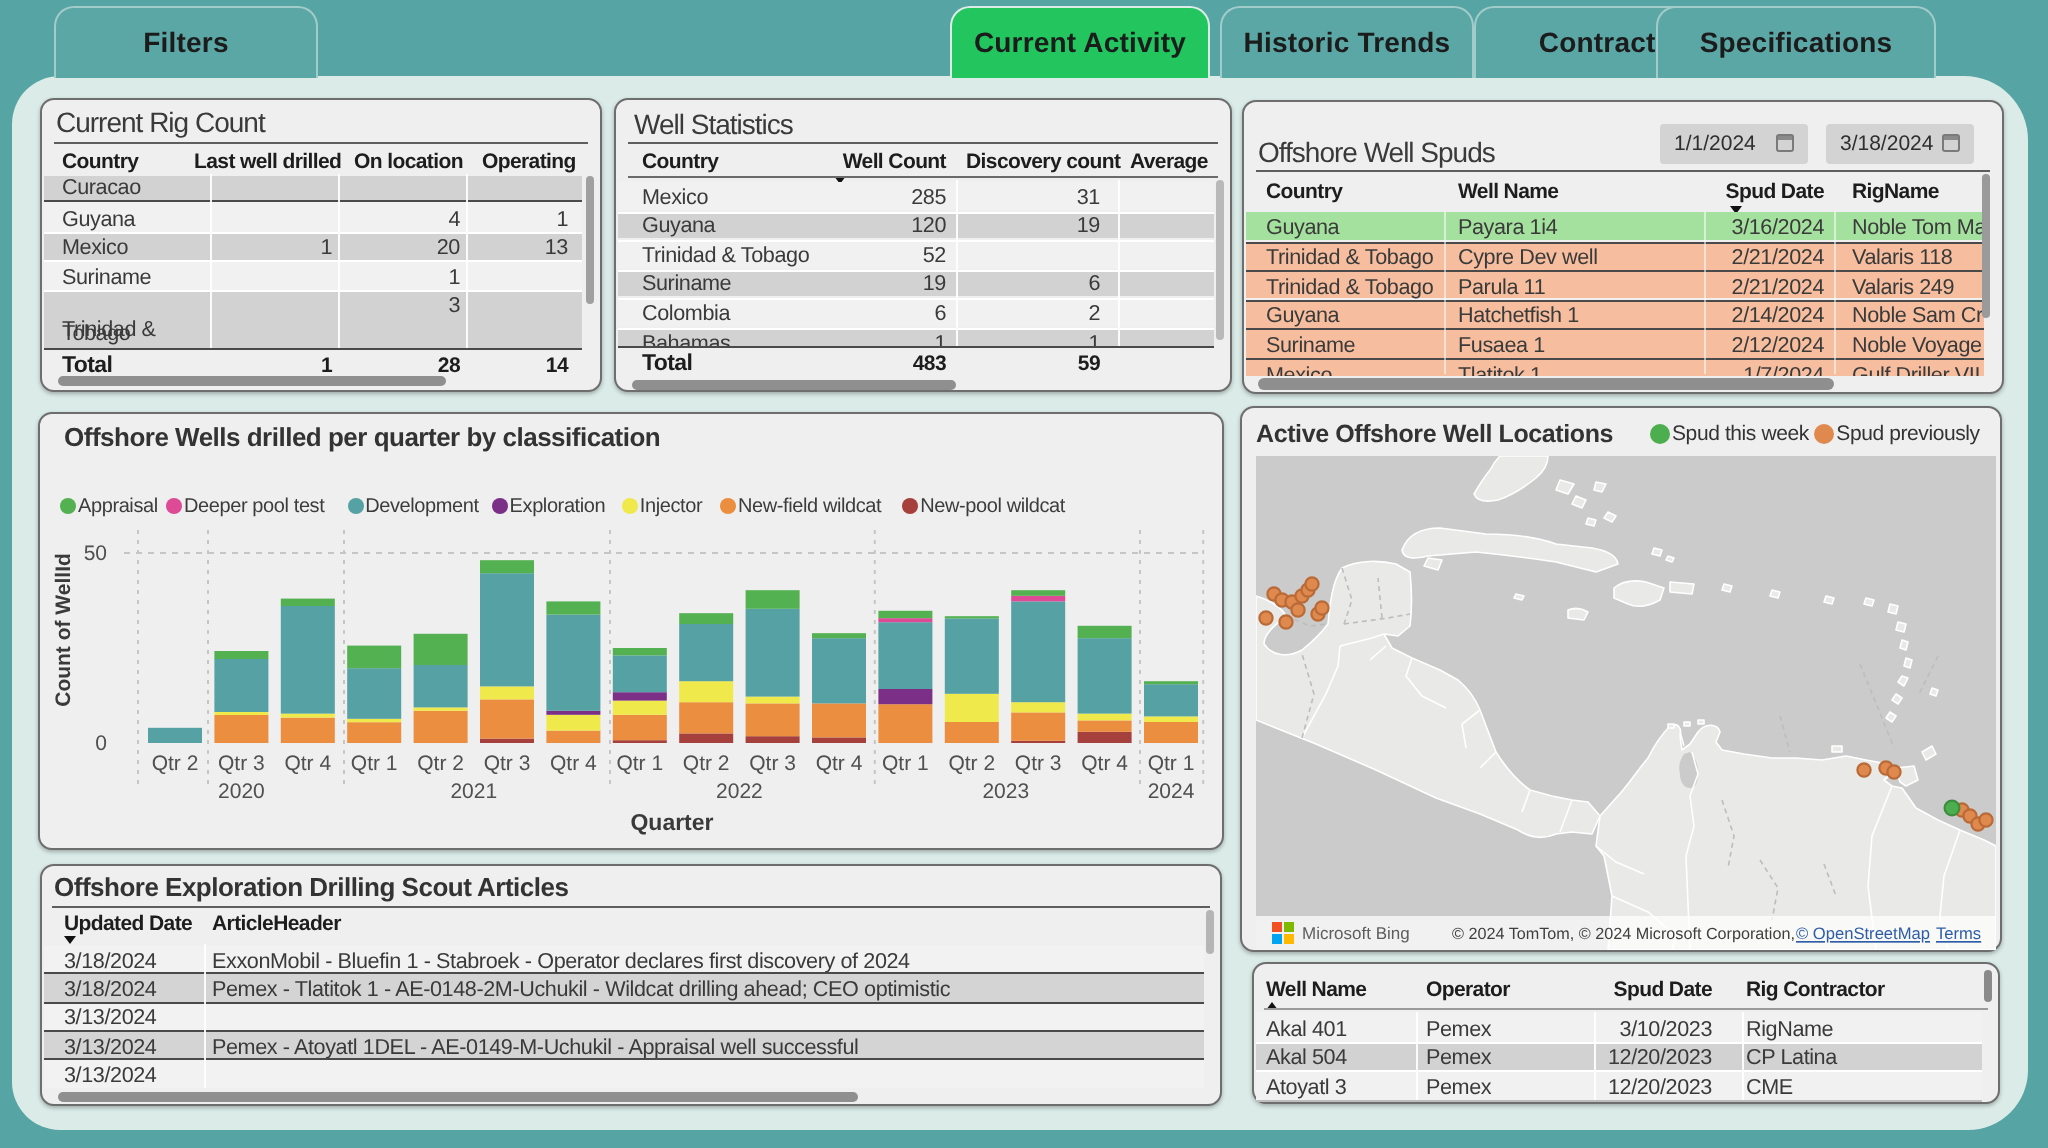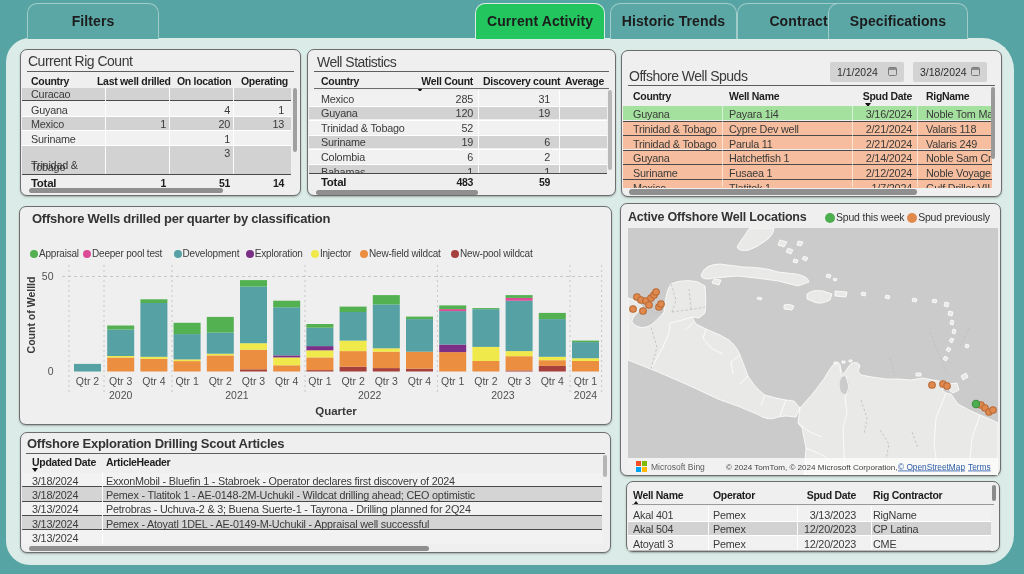--- a/index.html
+++ b/index.html
@@ -56,21 +56,21 @@
  <div class="band" style="left:1px; right:9px; top:80px; height:14.5px; background:#F1F1F1; border-top:1px solid #FFF;"></div>
  <div class="cell" style="left:10px; top:82.5px;">Suriname</div>
  <div class="cell num" style="right:70px; top:82.5px;">1</div>
  <div class="band" style="left:1px; right:9px; top:94.5px; height:29px; background:#D2D2D2; border-top:1px solid #FFF;"></div>
  <div class="cell" style="left:10px; top:96.5px;margin-top:12px;">Trinidad &amp;</div>
  <div class="cell" style="left:10px; top:111px;">Tobago</div>
  <div class="cell num" style="right:70px; top:96.5px;">3</div>
  <div class="sep" style="left:1px; right:9px; top:123.5px;"></div>
  <div class="hdr" style="left:10px; top:126.5px; font-size:11.5px;">Total</div>
  <div class="hdr num" style="right:134px; top:126.5px;">1</div>
- <div class="hdr num" style="right:70px; top:126.5px;">51</div>
+ <div class="hdr num" style="right:70px; top:126.5px;">28</div>
  <div class="hdr num" style="right:16px; top:126.5px;">14</div>
  <div class="vsep" style="left:83.5px; top:37px; height:87px;"></div>
     <div class="vsep" style="left:147.5px; top:37px; height:87px;"></div>
     <div class="vsep" style="left:211.5px; top:37px; height:87px;"></div>
     <div class="vthumb" style="right:3px; top:38px; height:64px;"></div>
  <div class="hthumb" style="left:8px; top:138px; width:194px;"></div>
 </div>
 
 <div class="panel" id="pB" style="left:307px; top:49px; width:309px; height:147px;">
  <div class="ptitle" style="left:9px; top:4px;">Well Statistics</div>
@@ -374,42 +374,41 @@
  <div class="sort down" style="left:11px; top:35px;"></div>
  <div class="hdr" style="left:85px; top:23px;">ArticleHeader</div>
  <div class="band" style="left:1px; right:8px; top:39.8px; height:13.5px; background:#F2F2F2;"></div>
  <div class="cell" style="left:11px; top:41.5px;">3/18/2024</div>
  <div class="cell" style="left:85px; top:41.5px;">ExxonMobil - Bluefin 1 - Stabroek - Operator declares first discovery of 2024</div>
  <div class="band" style="left:1px; right:8px; top:53.3px; height:14.3px; background:#D4D4D4; border-top:1px solid #4A4A4A;"></div>
  <div class="cell" style="left:11px; top:55.5px;">3/18/2024</div>
  <div class="cell" style="left:85px; top:55.5px;">Pemex - Tlatitok 1 - AE-0148-2M-Uchukil - Wildcat drilling ahead; CEO optimistic</div>
  <div class="band" style="left:1px; right:8px; top:67.6px; height:14.4px; background:#F2F2F2; border-top:1px solid #4A4A4A;"></div>
  <div class="cell" style="left:11px; top:70px;">3/13/2024</div>
- <div class="cell" style="left:85px; top:70px;">Petrobras - Uchuva-2 &amp; 3; Buena Suerte-1 - Tayrona - Drilling planned for 2Q24</div>
  <div class="band" style="left:1px; right:8px; top:82px; height:14.3px; background:#D4D4D4; border-top:1px solid #4A4A4A;"></div>
  <div class="cell" style="left:11px; top:84.5px;">3/13/2024</div>
  <div class="cell" style="left:85px; top:84.5px;">Pemex - Atoyatl 1DEL - AE-0149-M-Uchukil - Appraisal well successful</div>
  <div class="band" style="left:1px; right:8px; top:96.3px; height:14.4px; background:#F2F2F2; border-top:1px solid #4A4A4A;"></div>
  <div class="cell" style="left:11px; top:98.5px;">3/13/2024</div>
  <div class="vsep" style="left:80.5px; top:39px; height:72px;"></div>
     <div class="vthumb" style="right:3px; top:22px; height:22px; background:#B5B5B5;"></div>
  <div class="hthumb" style="left:8px; top:113px; width:400px;"></div>
 </div>
 
 <div class="panel" id="pG" style="left:626px; top:481px; width:374px; height:71px;">
  <div class="hdr" style="left:6px; top:7px;">Well Name</div>
  <div class="sort up" style="left:6px; top:19px;"></div>
  <div class="hdr" style="left:86px; top:7px;">Operator</div>
  <div class="hdr num" style="left:139px; width:90px; top:7px;">Spud Date</div>
  <div class="hdr" style="left:246px; top:7px;">Rig Contractor</div>
  <div class="tline" style="left:5px; right:5px; top:22px; background:#9A9A9A;"></div>
  <div class="band" style="left:1px; right:8px; top:24px; height:14.5px; background:#F1F1F1;"></div>
  <div class="cell" style="left:6px; top:26.5px;">Akal 401</div>
  <div class="cell" style="left:86px; top:26.5px;">Pemex</div>
- <div class="cell num" style="left:139px; width:90px; top:26.5px;">3/13/2023</div>
+ <div class="cell num" style="left:139px; width:90px; top:26.5px;">3/10/2023</div>
  <div class="cell" style="left:246px; top:26.5px;">RigName</div>
  <div class="band" style="left:1px; right:8px; top:38.5px; height:14.5px; background:#D2D2D2; border-top:1px solid #FFF;"></div>
  <div class="cell" style="left:6px; top:41px;">Akal 504</div>
  <div class="cell" style="left:86px; top:41px;">Pemex</div>
  <div class="cell num" style="left:139px; width:90px; top:41px;">12/20/2023</div>
  <div class="cell" style="left:246px; top:41px;">CP Latina</div>
  <div class="band" style="left:1px; right:8px; top:53px; height:14.5px; background:#F1F1F1; border-top:1px solid #FFF;"></div>
  <div class="cell" style="left:6px; top:55.5px;">Atoyatl 3</div>
  <div class="cell" style="left:86px; top:55.5px;">Pemex</div>
  <div class="cell num" style="left:139px; width:90px; top:55.5px;">12/20/2023</div>

